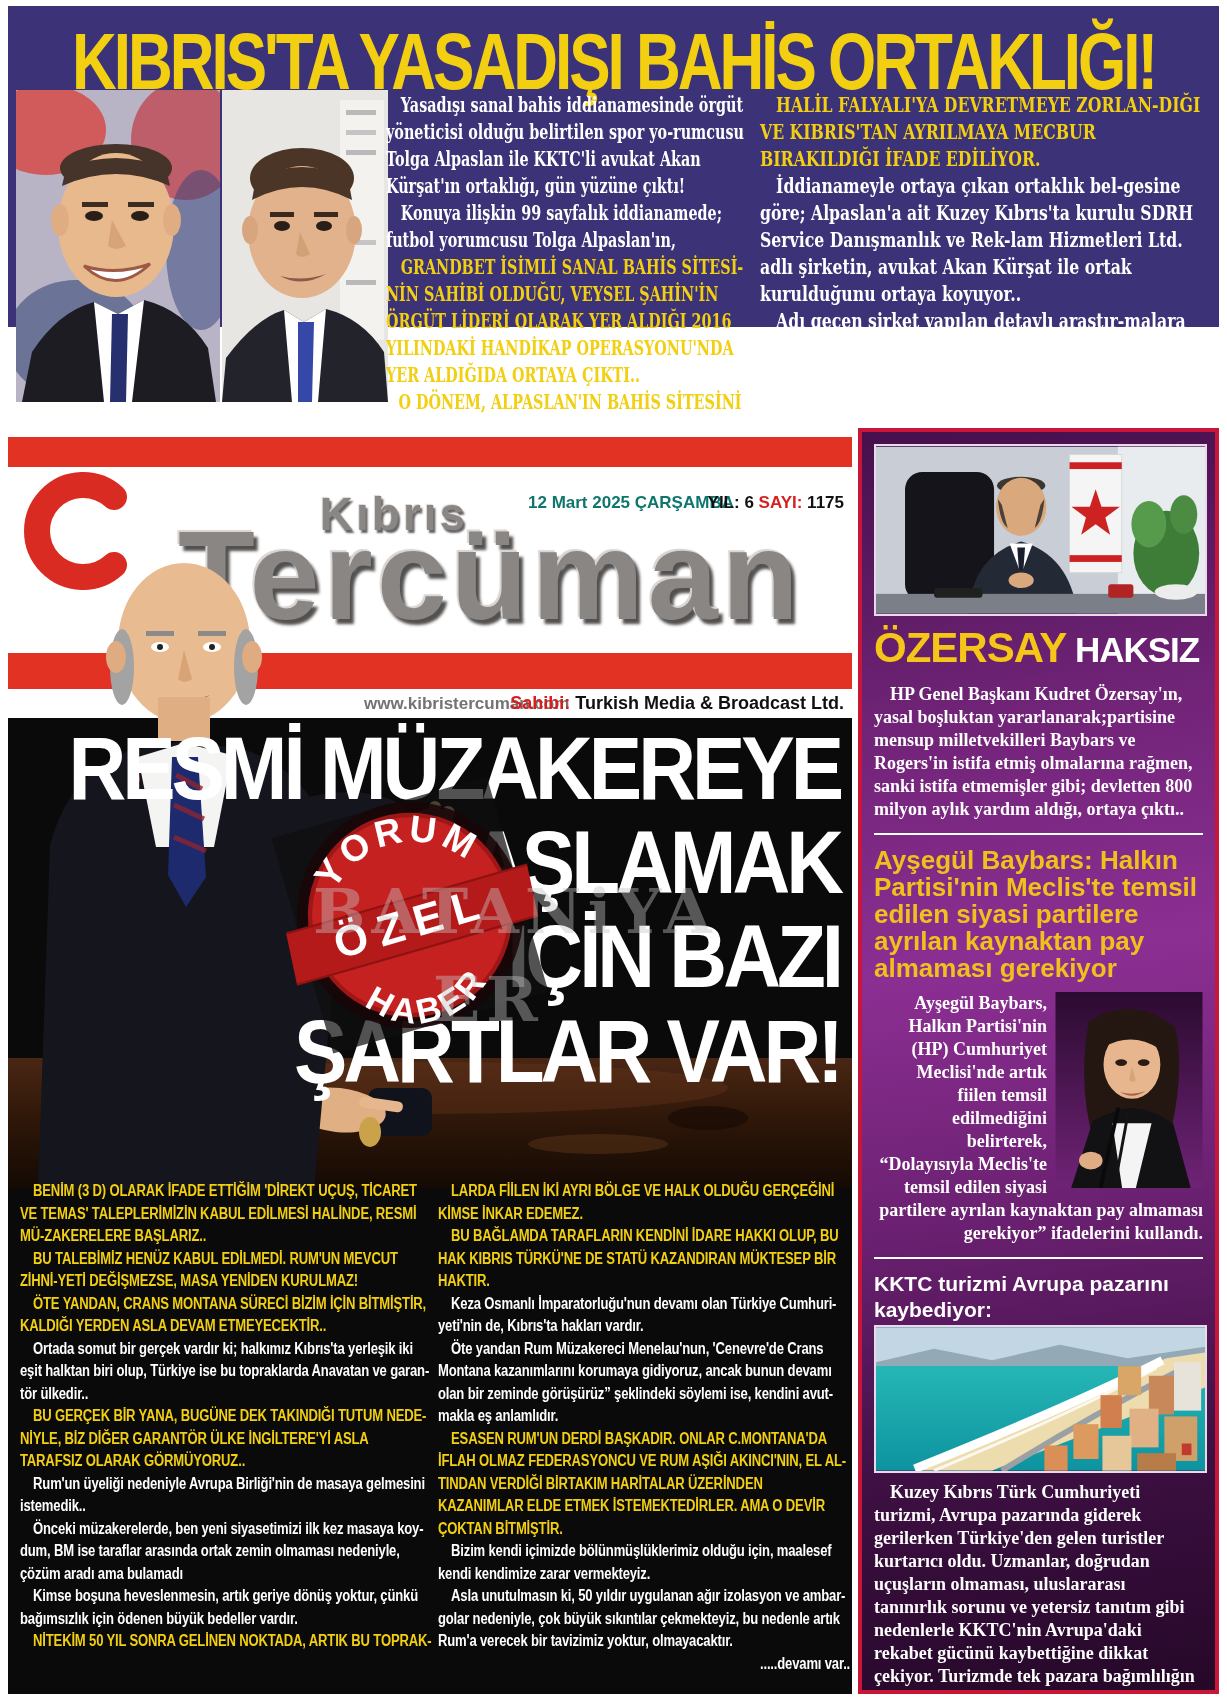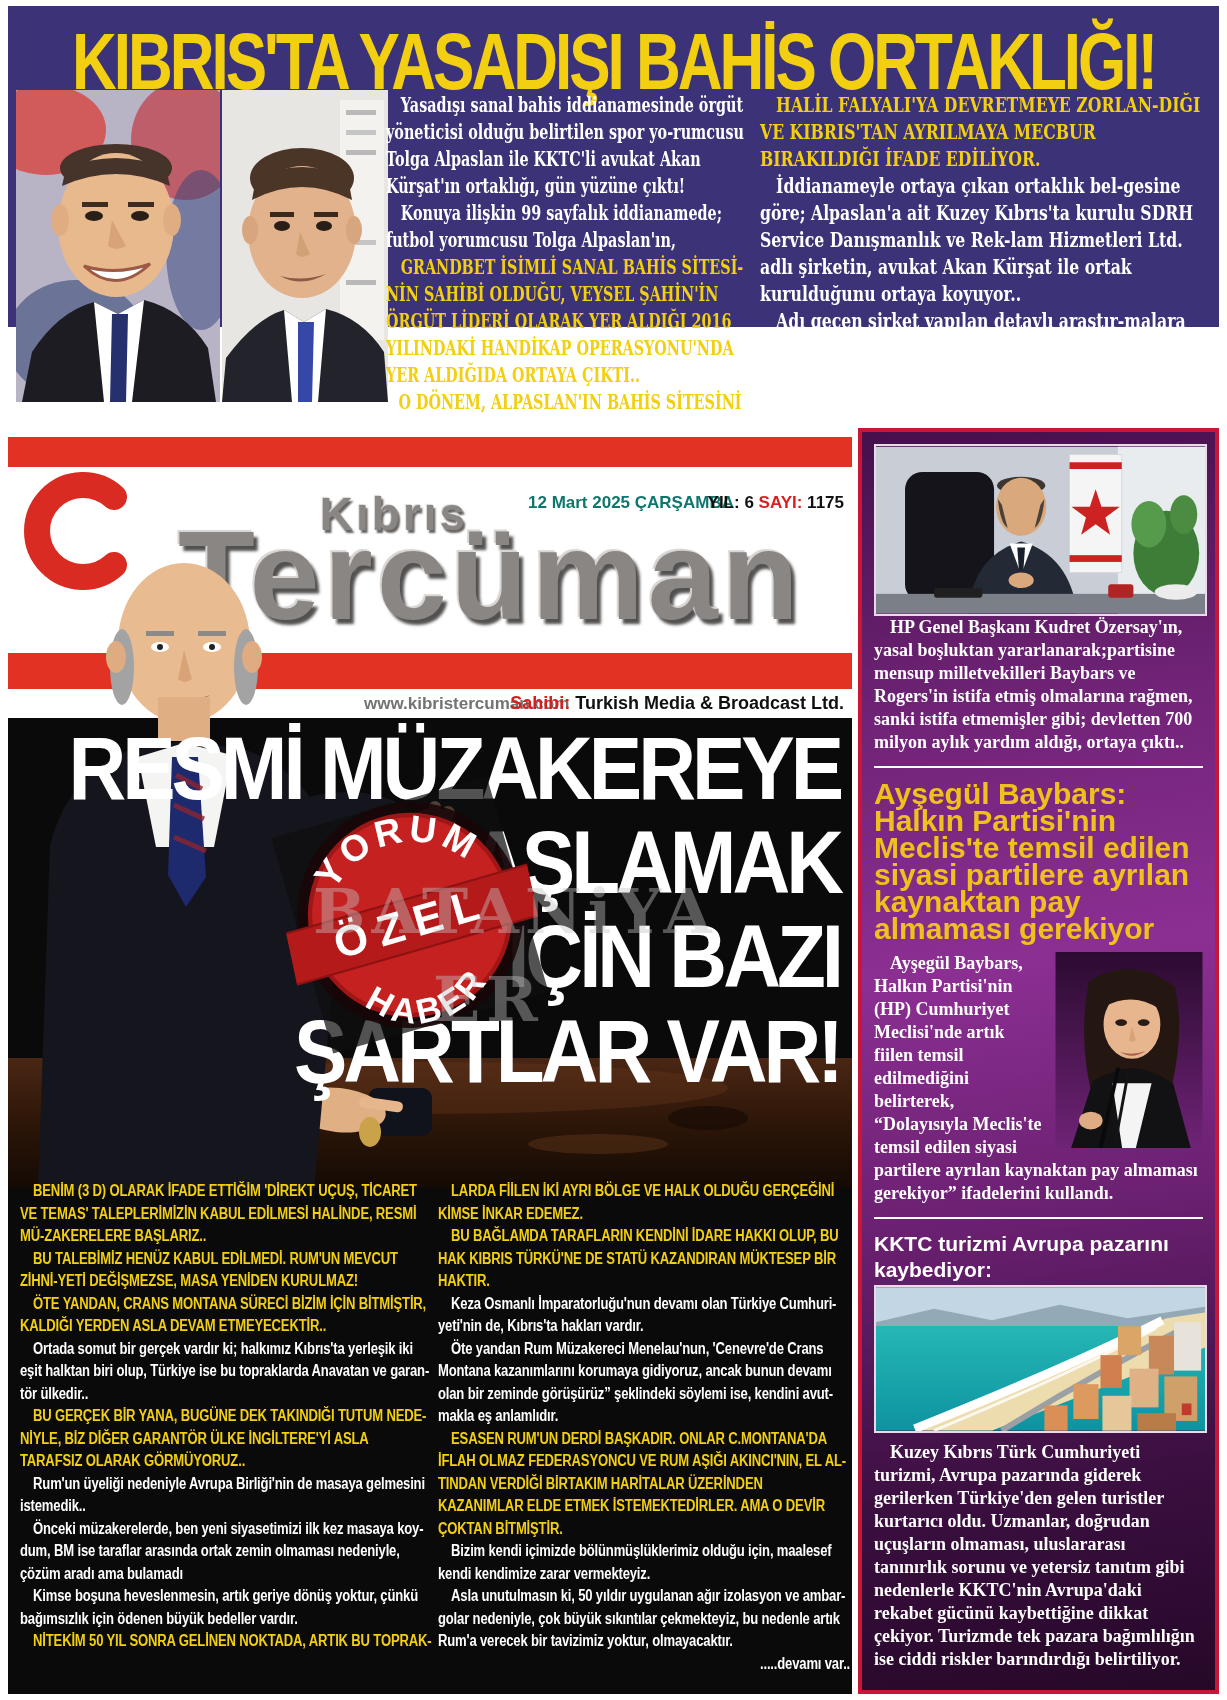--- a/index.html
+++ b/index.html
@@ -68,22 +68,22 @@
       border:4px solid #c81538;padding:12px 12px 10px 12px;overflow:hidden;
       background:linear-gradient(172deg,#45104b 0%,#6f2376 22%,#8c2f93 42%,#6a2070 62%,#3c0f41 82%,#250828 100%);}
   .sb-photo{display:block;border:2px solid #e9d9e9;}
   .sb-title1{margin:12px 0 6px 0;line-height:40px;white-space:nowrap;}
   .sb-title1 .hl{color:#f5c518;font-size:42px;font-weight:bold;letter-spacing:-1px;}
   .sb-title1 .rest{color:#ffffff;font-size:35px;font-weight:bold;letter-spacing:-1px;}
   .sb-title1-l2{margin:0 0 8px 0;color:#ffffff;font-size:35px;font-weight:bold;letter-spacing:-1px;line-height:42px;}
   .sb-body{margin:0;color:#ffffff;font-family:"Liberation Serif",serif;font-weight:bold;
       font-size:18px;line-height:23px;text-indent:16px;}
   .sb-div{border:0;border-top:2px solid #ffffff;margin:12px 0;}
-  .sb-head2{margin:0 0 10px 0;color:#f0c01d;font-size:30px;font-weight:bold;line-height:27px;}
-  .sb-story2-wrap{overflow:hidden;}
+  .sb-head2{margin:0 0 10px 0;color:#f0c01d;font-size:26px;font-weight:bold;line-height:27px;}
+  .sb-story2-wrap{overflow:hidden;text-align:right;}
   .sb-photo2{float:right;margin:0 0 2px 8px;}
   .sb-kicker{margin:0;color:#ffffff;font-size:21px;font-weight:bold;line-height:26px;}
   .sb-title3{margin:2px 0 8px 0;color:#ffffff;font-size:37px;font-weight:bold;letter-spacing:-1px;line-height:42px;}
   .sb-photo3{margin:2px 0 8px 0;}
 </style>
 </head>
 <body>
 
 <div class="page">
 
@@ -313,21 +313,22 @@
       <polygon points="138,100 162,100 150,132" fill="#ffffff"></polygon>
       <polygon points="146,104 154,104 152,132 148,132" fill="#1a1f2e"></polygon>
       <ellipse cx="150" cy="142" rx="42" ry="15" fill="#232a36"></ellipse>
       <ellipse cx="150" cy="138" rx="13" ry="8" fill="#d9a87c"></ellipse>
       <rect x="0" y="152" width="340" height="20" fill="#7a7f88"></rect>
       <rect x="240" y="142" width="26" height="14" rx="3" fill="#b02424"></rect>
       <ellipse cx="310" cy="150" rx="22" ry="8" fill="#ececec"></ellipse>
       <rect x="60" y="146" width="50" height="10" rx="3" fill="#202020"></rect>
     </svg>
 
-    <p class="sb-body">HP Genel Başkanı Kudret Özersay'ın, yasal boşluktan yararlanarak;partisine mensup milletvekilleri Baybars ve Rogers'in istifa etmiş olmalarına rağmen, sanki istifa etmemişler gibi; devletten 700 milyon aylık yardım aldığı, ortaya çıktı..</p>
+    <p class="sb-title1"><span class="hl">ÖZERSAY</span><span class="rest"> HAKSIZ</span></p>
+    <p class="sb-body">HP Genel Başkanı Kudret Özersay'ın, yasal boşluktan yararlanarak;partisine mensup milletvekilleri Baybars ve Rogers'in istifa etmiş olmalarına rağmen, sanki istifa etmemişler gibi; devletten 800 milyon aylık yardım aldığı, ortaya çıktı..</p>
 
     <hr class="sb-div">
 
     <p class="sb-head2">Ayşegül Baybars: Halkın Partisi'nin Meclis'te temsil edilen siyasi partilere ayrılan kaynaktan pay almaması gerekiyor</p>
     <div class="sb-story2-wrap">
       <svg class="sb-photo2" width="148" height="196" viewBox="0 0 150 200">
         <defs>
           <linearGradient id="bbg" x1="0" y1="0" x2="0" y2="1">
             <stop offset="0" stop-color="#2b0b30"></stop>
               <stop offset="1" stop-color="#6f2376"></stop>

